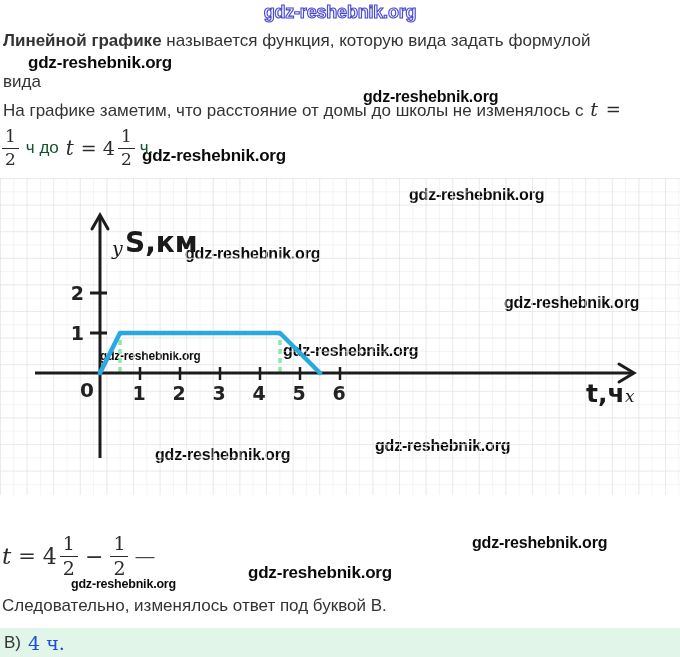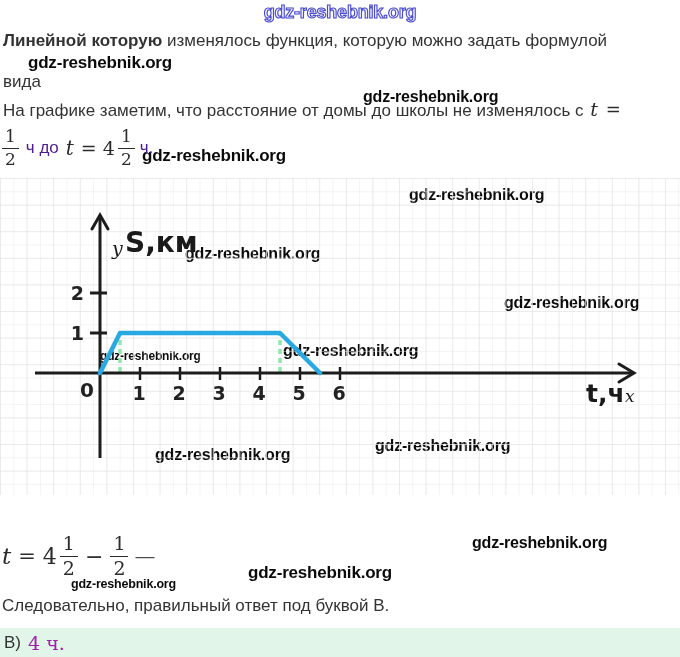--- a/index.html
+++ b/index.html
@@ -4,31 +4,31 @@
 <style>
   html,body{margin:0;padding:0;}
   .page{position:relative;width:680px;height:657px;background:#ffffff;overflow:hidden;
         font-family:"Liberation Sans",sans-serif;color:#333;}
   .line{position:absolute;font-size:17px;white-space:nowrap;}
   .wm{position:absolute;font-weight:700;color:#0b0b0b;letter-spacing:-0.2px;white-space:nowrap;
       font-family:"Liberation Sans",sans-serif;}
   .wm-outline{color:#f4f4ff;-webkit-text-stroke:1.1px #4a4ace;text-shadow:0 0 1px #9b9be0;}
   .mvar{font-family:"DejaVu Serif",serif;font-style:italic;font-weight:normal;color:#2b2b2b;}
   .mser{font-family:"DejaVu Serif",serif;color:#2b2b2b;}
-  .mtext{font-family:"Liberation Sans",sans-serif;color:#4c1d95;}
+  .mtext{font-family:"Liberation Sans",sans-serif;color:#14532d;}
   .frac{display:inline-flex;flex-direction:column;align-items:center;
         font-family:"DejaVu Serif",serif;line-height:1;color:#2b2b2b;}
   .frac .num{padding:0 3px 1px;}
   .frac .den{border-top:1.6px solid #2b2b2b;margin-top:2px;padding:2px 3px 0;}
   .tight{margin-left:-4px;}
   .mathrow{position:absolute;display:flex;align-items:center;gap:7px;white-space:nowrap;}
   .graph{position:absolute;left:0;top:178px;width:680px;height:317px;}
   .answer{position:absolute;left:0;top:628px;width:680px;height:29px;background:#e1f5e9;
           display:flex;align-items:center;gap:7px;padding-left:4px;box-sizing:border-box;font-size:17px;}
-  .answer .val{font-family:"DejaVu Serif",serif;font-size:19px;color:#a21caf;}
+  .answer .val{font-family:"DejaVu Serif",serif;font-size:19px;color:#1d4ed8;}
   .note{color:#4a4a4a;}
 </style>
 </head>
 <body>
 
 <div class="page">
 
   <span class="wm wm-outline" style="left:50%;top:2px;transform:translateX(-50%);font-size:18px;">gdz-reshebnik.org</span>
   <span class="wm" style="left:28px;top:53px;font-size:17px;">gdz-reshebnik.org</span>
   <span class="wm" style="left:363px;top:88px;font-size:16px;">gdz-reshebnik.org</span>
@@ -38,21 +38,21 @@
   <span class="wm" style="left:504px;top:294px;font-size:16px;">gdz-reshebnik.org</span>
   <span class="wm" style="left:100px;top:349px;font-size:12px;">gdz-reshebnik.org</span>
   <span class="wm" style="left:283px;top:342px;font-size:16px;">gdz-reshebnik.org</span>
   <span class="wm" style="left:155px;top:446px;font-size:16px;">gdz-reshebnik.org</span>
   <span class="wm" style="left:375px;top:437px;font-size:16px;">gdz-reshebnik.org</span>
   <span class="wm" style="left:472px;top:534px;font-size:16px;">gdz-reshebnik.org</span>
   <span class="wm" style="left:248px;top:563px;font-size:17px;">gdz-reshebnik.org</span>
   <span class="wm" style="left:71px;top:577px;font-size:12.5px;">gdz-reshebnik.org</span>
 
   <div class="line" style="left:3px;top:31px;">
-    <b>Линейной которую</b><span> изменялось функция, которую можно задать формулой</span>
+    <b>Линейной графике</b><span> называется функция, которую вида задать формулой</span>
   </div>
   <div class="line" style="left:3px;top:72px;">вида</div>
 
   <div class="line" style="left:3px;top:98px;text-align:right;">
     <span>На графике заметим, что расстояние от домы до школы не изменялось с</span>
     <i class="mvar" style="font-size:19px;margin-left:2px;">t</i>
     <span class="mser" style="font-size:18px;margin-left:3px;">=</span>
   </div>
 
   <div class="mathrow" style="left:2px;top:122px;height:52px;">
@@ -120,20 +120,20 @@
       <span class="den">2</span>
     </span>
     <span class="mser" style="font-size:22px;">−</span>
     <span class="frac" style="font-size:19px;">
       <span class="num">1</span>
       <span class="den">2</span>
     </span>
     <span class="note" style="font-size:19px;">—</span>
   </div>
 
-  <div class="line" style="left:2px;top:596px;">Следовательно, правильный ответ под буквой В.</div>
+  <div class="line" style="left:2px;top:596px;">Следовательно, изменялось ответ под буквой В.</div>
 
   <div class="answer">
     <span>В)</span>
     <span class="val">4 ч.</span>
   </div>
 
 </div>
 
 </body></html>

